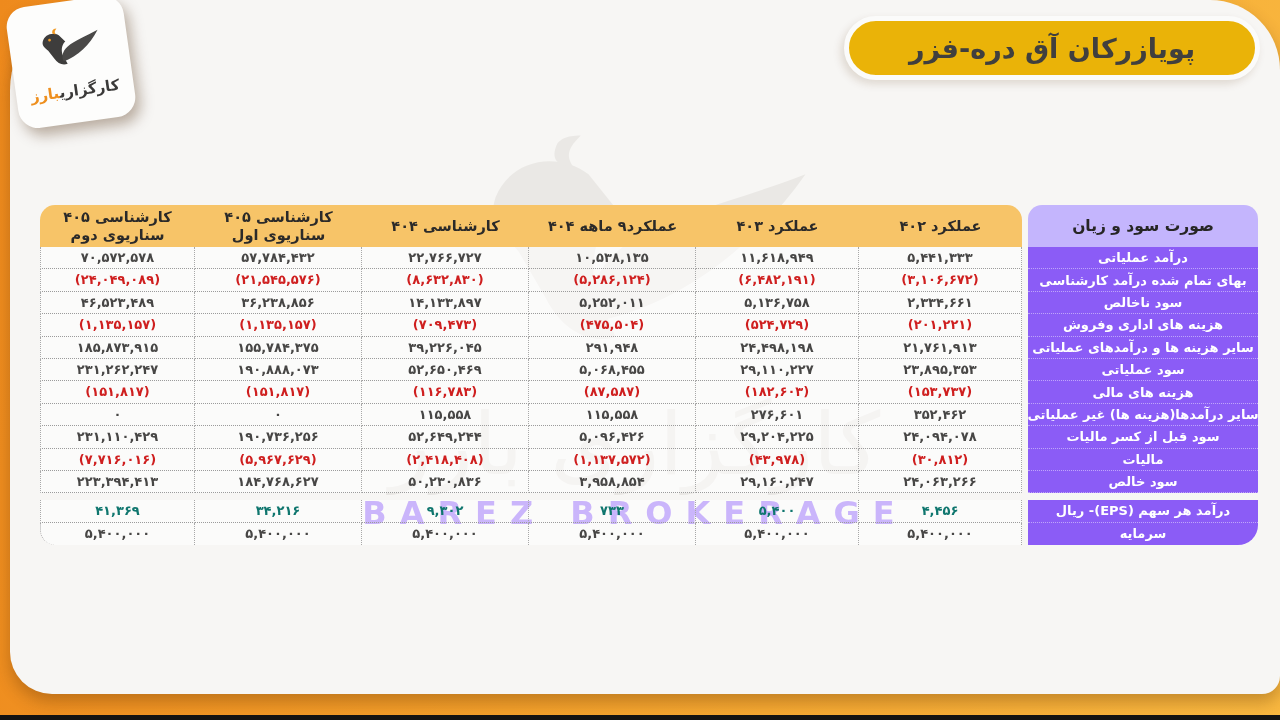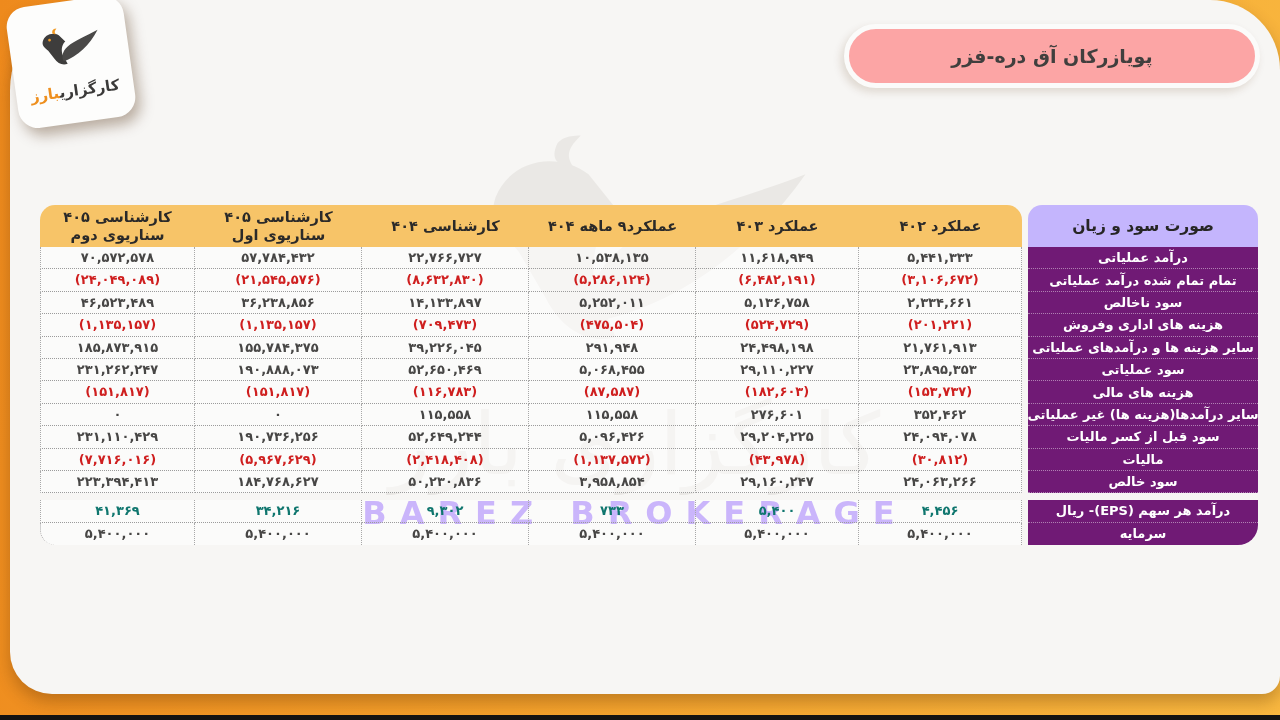--- a/index.html
+++ b/index.html
@@ -27,25 +27,25 @@
     transform:rotate(-8deg);
     box-shadow:4px 8px 14px rgba(70,35,0,.35);
     z-index:5;
     display:flex; flex-direction:column; align-items:center; justify-content:center;
     gap:2px;
   }
   .logo-text { direction:rtl; font-size:15px; font-weight:bold; color:#3b3a39; white-space:nowrap; }
   .logo-text .accent { color:#ee8f1e; }
   
   .title-pill {
-    position:absolute; right:20px; top:24px; width:416px; height:64px;
-    background:#fca5a5; border:5px solid #fbfbfa; border-radius:34px;
+    position:absolute; right:20px; top:16px; width:416px; height:64px;
+    background:#eab308; border:5px solid #fbfbfa; border-radius:34px;
     box-shadow:-3px 4px 8px rgba(90,50,0,.15);
     display:flex; align-items:center; justify-content:center;
-    direction:rtl; font-size:19px; font-weight:bold; color:#403f3e;
+    direction:rtl; font-size:27px; font-weight:bold; color:#403f3e;
     z-index:5;
   }
   
   .watermark {
     position:absolute; left:310px; top:120px; width:650px;
     display:flex; flex-direction:column; align-items:center;
     z-index:1; pointer-events:none;
   }
   .wm-fa { direction:rtl; font-size:86px; font-weight:normal; color:#e8e6e3; margin-top:-36px; white-space:nowrap; }
   .wm-en { font-size:32px; color:#8b5cf6; letter-spacing:13px; margin-top:0; white-space:nowrap; font-weight:bold; }
@@ -65,21 +65,21 @@
   }
   .hdr {
     background:#f7c468; height:42px;
     display:flex; flex-direction:column; align-items:center; justify-content:center;
     font-size:14.5px; color:#2b2a29; line-height:1.25; text-align:center;
   }
   .hdr.r-end { border-top-right-radius:15px; }
   .hdr.l-end { border-top-left-radius:15px; }
   .gapc { background:transparent; }
   .rlab {
-    background:#701a75; color:#fff; height:22.4px;
+    background:#8b5cf6; color:#fff; height:22.4px;
     display:flex; align-items:center; justify-content:center;
     font-size:13px; line-height:1; white-space:nowrap;
     border-bottom:1px dotted rgba(255,255,255,.45);
   }
   .rlab.last { border-bottom:none; border-bottom-right-radius:20px; }
   .cell {
     background:rgba(255,255,255,.55);
     height:22.4px; line-height:21px; text-align:center;
     font-size:13px; color:#474645;
     border-bottom:1px dotted #9b9b9b;
@@ -146,21 +146,21 @@
       <div>سناریوی دوم</div>
     </div>
     <div class="rlab">درآمد عملیاتی</div>
     <div class="gapc"></div>
     <div class="cell">۵,۴۴۱,۳۳۳</div>
     <div class="cell">۱۱,۶۱۸,۹۴۹</div>
     <div class="cell">۱۰,۵۳۸,۱۳۵</div>
     <div class="cell">۲۲,۷۶۶,۷۲۷</div>
     <div class="cell">۵۷,۷۸۴,۴۳۲</div>
     <div class="cell l-edge">۷۰,۵۷۲,۵۷۸</div>
-    <div class="rlab">تمام تمام شده درآمد عملیاتی</div>
+    <div class="rlab">بهای تمام شده درآمد کارشناسی</div>
     <div class="gapc"></div>
     <div class="cell neg">(۳,۱۰۶,۶۷۲)</div>
     <div class="cell neg">(۶,۴۸۲,۱۹۱)</div>
     <div class="cell neg">(۵,۲۸۶,۱۲۴)</div>
     <div class="cell neg">(۸,۶۳۲,۸۳۰)</div>
     <div class="cell neg">(۲۱,۵۴۵,۵۷۶)</div>
     <div class="cell l-edge neg">(۲۴,۰۴۹,۰۸۹)</div>
     <div class="rlab">سود ناخالص</div>
     <div class="gapc"></div>
     <div class="cell">۲,۳۳۴,۶۶۱</div>

